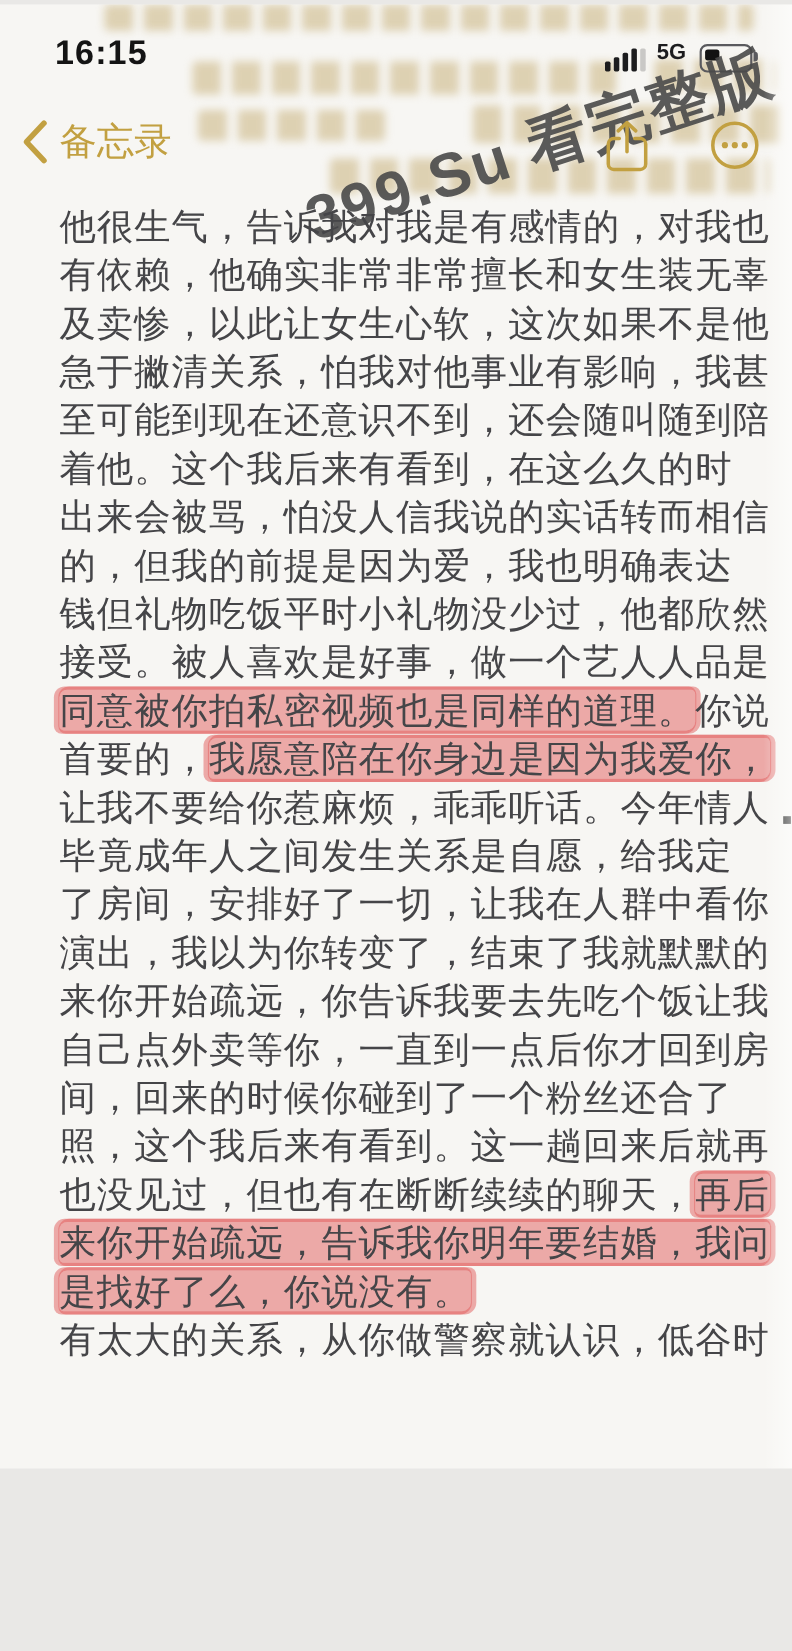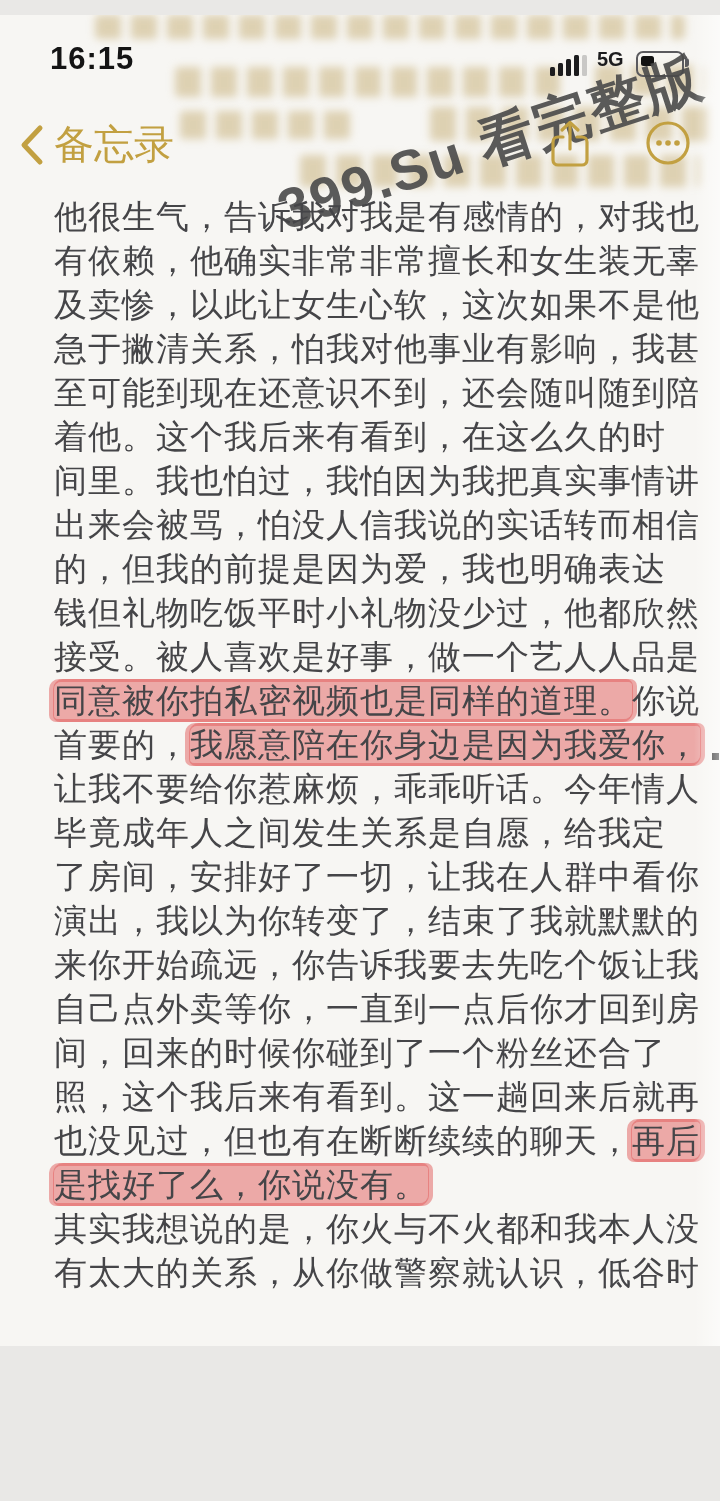--- a/index.html
+++ b/index.html
@@ -1,17 +1,17 @@
 <!DOCTYPE html>
 <html style="--gold: #c2a041; --ghost: #c9b37e;"><head>
 <meta charset="utf-8">
 <style>
   html,body{margin:0;padding:0;}
   body{font-family:"Liberation Sans","DejaVu Sans",sans-serif;background:#e9e8e6;}
-  .screen{position:relative;width:720px;height:1331px;background:#f7f6f3;overflow:hidden;margin:15px auto;}
+  .screen{position:relative;width:720px;height:1331px;background:#f7f6f3;overflow:hidden;margin:4px auto;}
   .screen::after{content:"";position:absolute;top:0;right:0;width:26px;height:100%;
     background:linear-gradient(to right,rgba(255,255,255,0),rgba(255,255,255,.55));pointer-events:none;}
 
   
   .ghost{position:absolute;border-radius:4px;filter:blur(4px);opacity:.55;
     background:repeating-linear-gradient(90deg,var(--ghost) 0 26px,transparent 26px 36px);}
 
   
   .watermark{position:absolute;left:292px;top:158px;transform:rotate(-18deg);transform-origin:0 100%;
     font-size:56px;font-weight:bold;letter-spacing:2px;color:#4a4a4a;opacity:.9;white-space:nowrap;}
@@ -23,21 +23,21 @@
   .signal i:nth-child(1){height:9px}.signal i:nth-child(2){height:13px}
   .signal i:nth-child(3){height:17px}.signal i:nth-child(4){height:21px}
   .signal i:nth-child(5){height:21px;background:#c9c8c6;}
   .net{position:absolute;left:597px;top:33px;font-size:20px;font-weight:600;color:#1c1c1e;}
   .battery{position:absolute;left:636px;top:36px;width:44px;height:22px;border:2.5px solid #5a5a5e;border-radius:7px;}
   .battery .fill{position:absolute;left:3px;top:3px;width:13px;height:10px;border-radius:2.5px;background:#121212;}
   .battery .nub{position:absolute;right:-7px;top:5px;width:4px;height:9px;border-radius:0 3px 3px 0;background:#5a5a5e;}
 
   
   .nav-back{position:absolute;left:18px;top:102px;display:flex;align-items:center;gap:10px;color:var(--gold);cursor:pointer;}
-  .nav-back .label{font-size:40px;}
+  .nav-back .label{font-size:34px;}
   .nav-icon{position:absolute;top:104px;cursor:pointer;}
   .icon-share{left:548px;}
   .icon-more{left:644px;}
 
   
   .note{position:absolute;left:16px;top:180px;width:720px;height:1224px;overflow:hidden;
     padding:0 18px 0 38px;box-sizing:border-box;}
   .note-line{height:44px;line-height:44px;font-size:33px;letter-spacing:1px;color:#454548;white-space:nowrap;}
   .hl{background:rgba(226,92,92,.5);border-radius:7px 4px 8px 4px;box-shadow:2px 0 0 3px rgba(226,92,92,.5),-2px 0 0 3px rgba(226,92,92,.5);}
   .dot-artifact{position:absolute;left:712px;top:738px;width:7px;height:7px;background:#242424;}
@@ -118,38 +118,37 @@
     </span>
   </div>
 
   <div class="note">
       <div class="note-line"><span>他很生气，告诉我对我是有感情的，对我也</span></div>
       <div class="note-line"><span>有依赖，他确实非常非常擅长和女生装无辜</span></div>
       <div class="note-line"><span>及卖惨，以此让女生心软，这次如果不是他</span></div>
       <div class="note-line"><span>急于撇清关系，怕我对他事业有影响，我甚</span></div>
       <div class="note-line"><span>至可能到现在还意识不到，还会随叫随到陪</span></div>
       <div class="note-line"><span>着他。这个我后来有看到，在这么久的时</span></div>
-      <div class="note-line"><span>间里。我也怕过，我怕因为我把真实事情讲</span></div>
       <div class="note-line"><span>出来会被骂，怕没人信我说的实话转而相信</span></div>
       <div class="note-line"><span>的，但我的前提是因为爱，我也明确表达</span></div>
       <div class="note-line"><span>钱但礼物吃饭平时小礼物没少过，他都欣然</span></div>
       <div class="note-line"><span>接受。被人喜欢是好事，做一个艺人人品是</span></div>
       <div class="note-line"><span class="hl">同意被你拍私密视频也是同样的道理。</span><span>你说</span></div>
       <div class="note-line"><span>首要的，</span><span class="hl">我愿意陪在你身边是因为我爱你，</span></div>
       <div class="note-line"><span>让我不要给你惹麻烦，乖乖听话。今年情人</span></div>
       <div class="note-line"><span>毕竟成年人之间发生关系是自愿，给我定</span></div>
       <div class="note-line"><span>了房间，安排好了一切，让我在人群中看你</span></div>
       <div class="note-line"><span>演出，我以为你转变了，结束了我就默默的</span></div>
       <div class="note-line"><span>来你开始疏远，你告诉我要去先吃个饭让我</span></div>
       <div class="note-line"><span>自己点外卖等你，一直到一点后你才回到房</span></div>
       <div class="note-line"><span>间，回来的时候你碰到了一个粉丝还合了</span></div>
       <div class="note-line"><span>照，这个我后来有看到。这一趟回来后就再</span></div>
       <div class="note-line"><span>也没见过，但也有在断断续续的聊天，</span><span class="hl">再后</span></div>
+      <div class="note-line"><span class="hl">来你开始疏远，告诉我你明年要结婚，我问</span></div>
       <div class="note-line"><span class="hl">是找好了么，你说没有。</span></div>
-      <div class="note-line"><span>其实我想说的是，你火与不火都和我本人没</span></div>
       <div class="note-line"><span>有太大的关系，从你做警察就认识，低谷时</span></div>
     </div>
   <div class="dot-artifact"></div>
 
   <div class="toolbar">
     <div class="tool tool-checklist">
       <span>
         <svg width="70" height="54" viewBox="0 0 70 54">
           <circle cx="13" cy="13" r="11" fill="var(--gold)"></circle>
           <path d="M8 13 l3.5 3.5 L18 9" fill="none" stroke="#fff" stroke-width="2.8" stroke-linecap="round" stroke-linejoin="round"></path>

